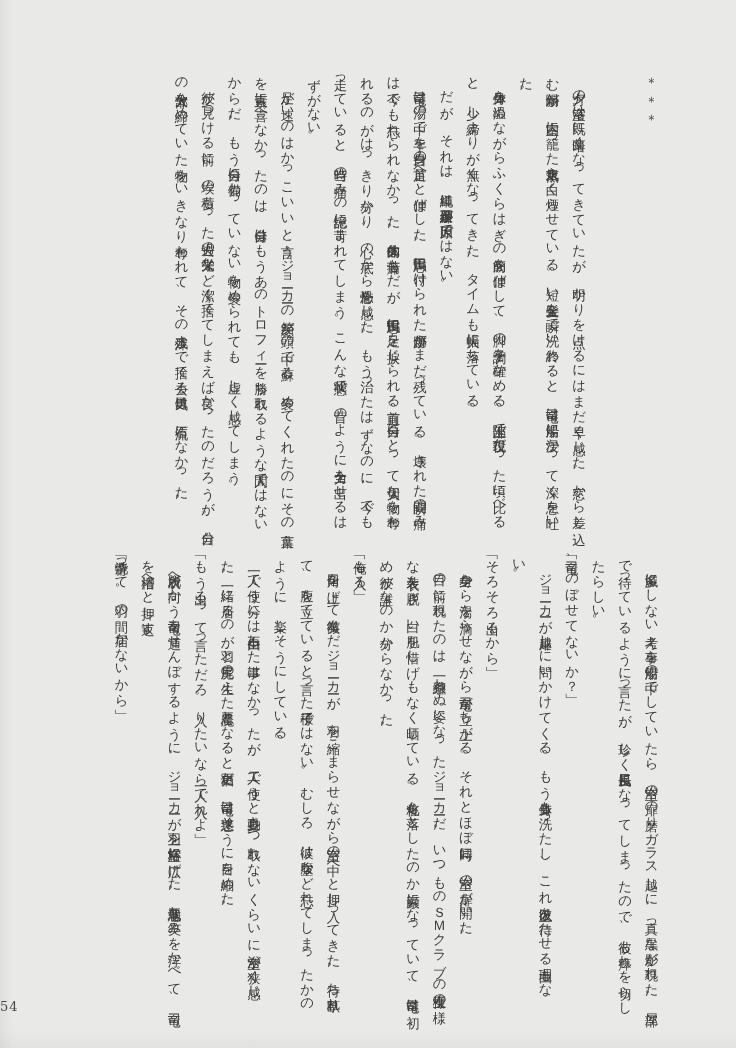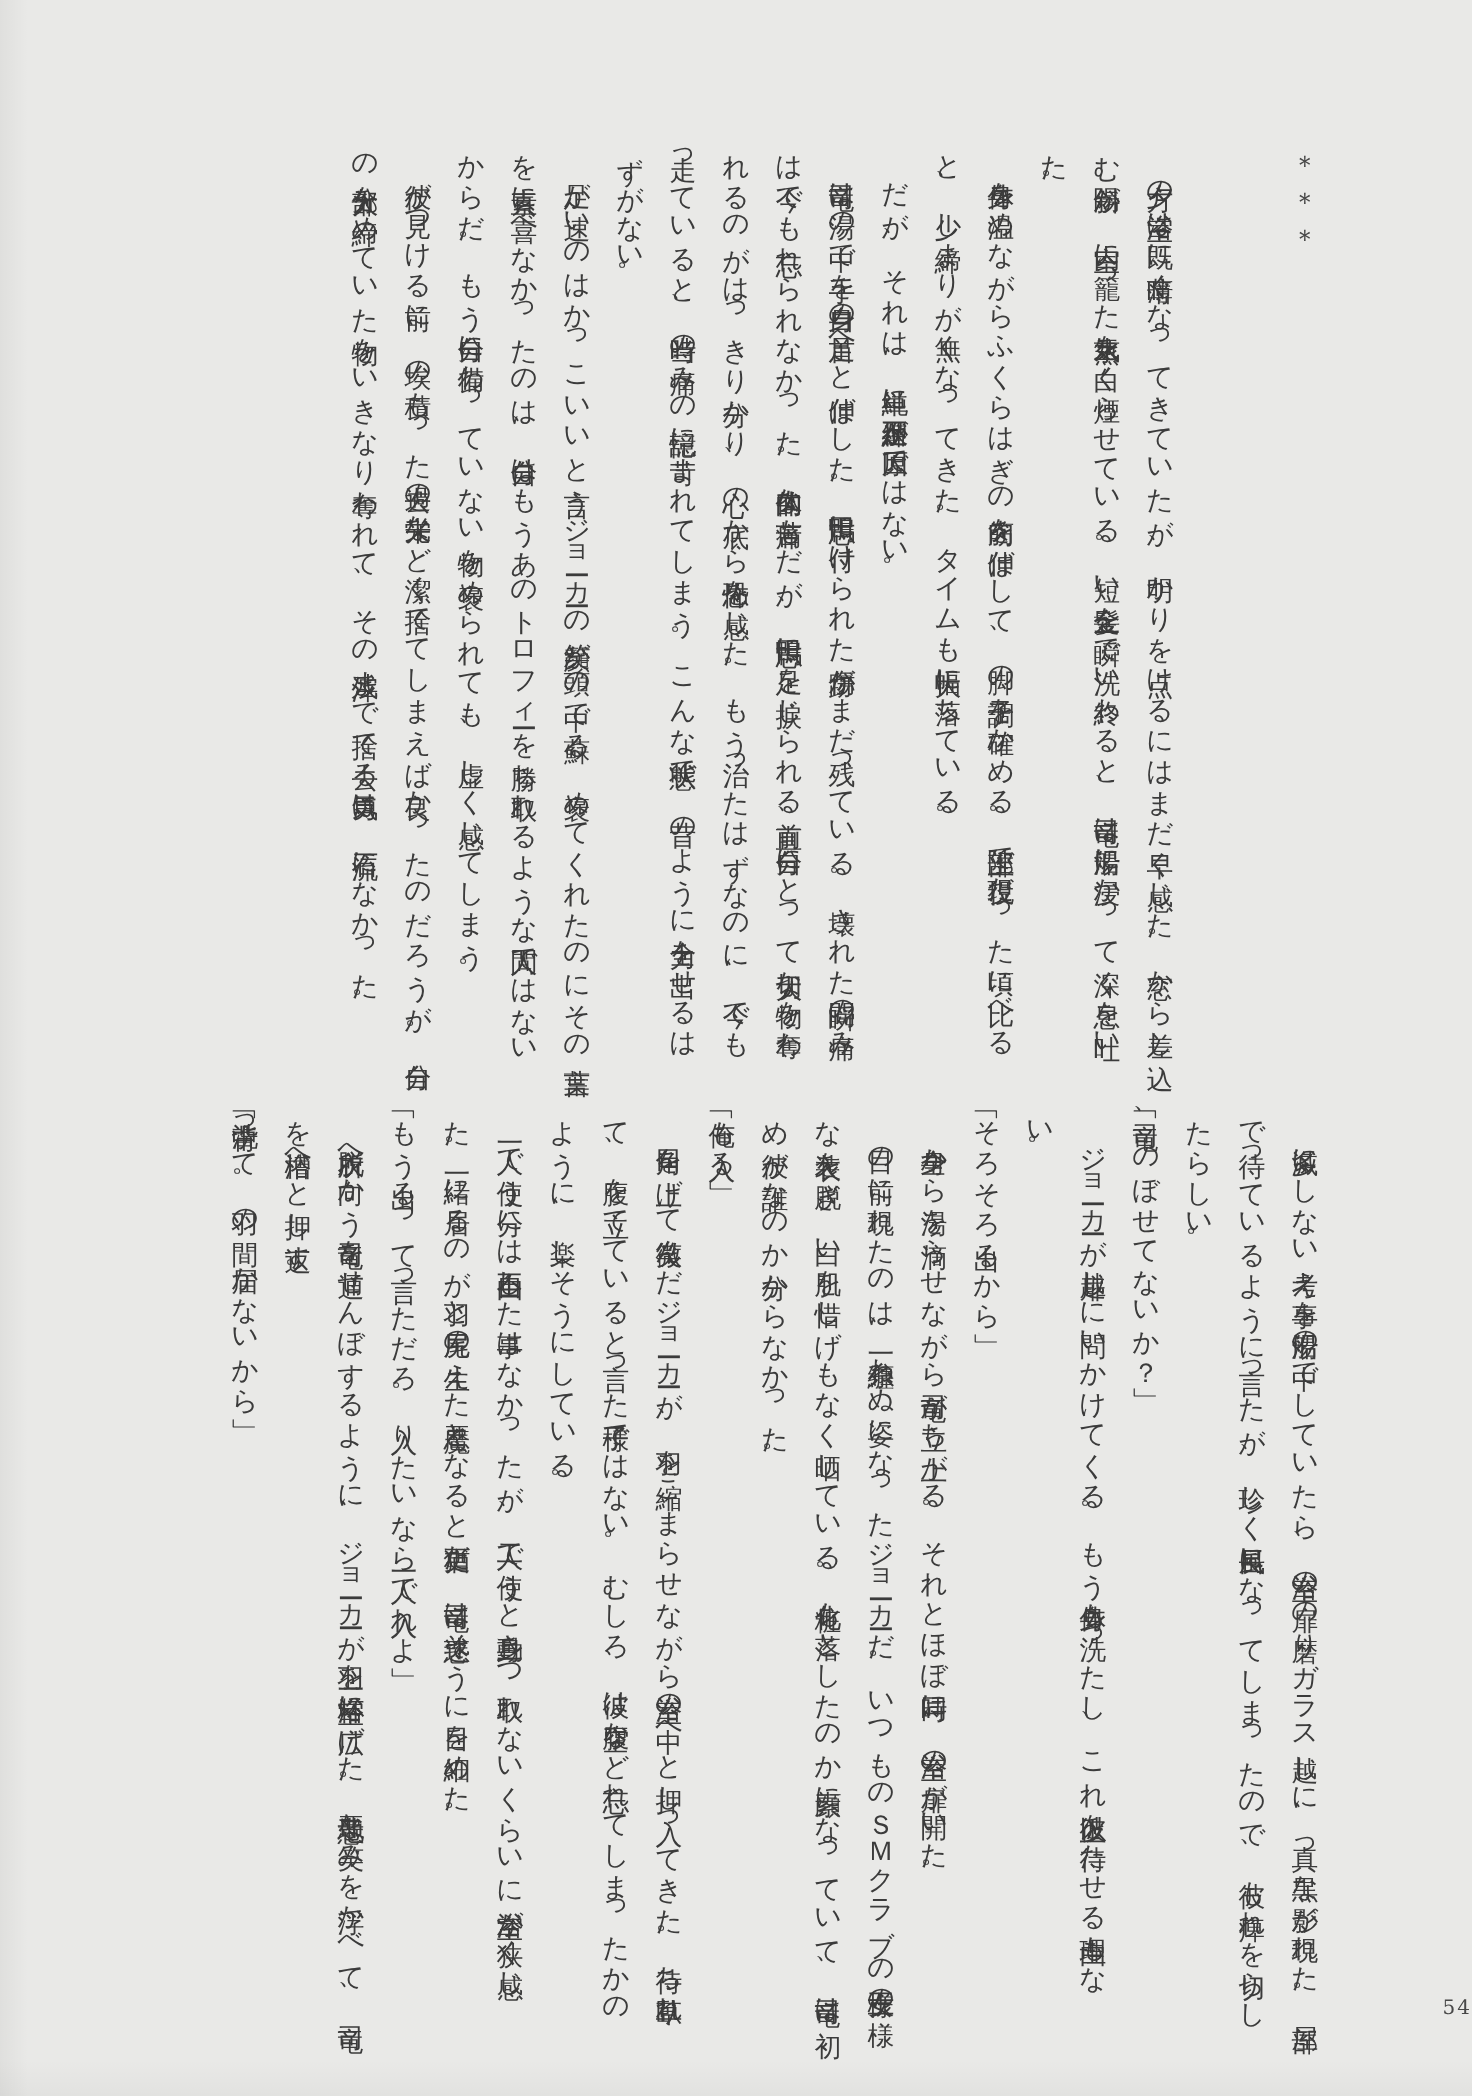--- a/index.html
+++ b/index.html
@@ -35,22 +35,22 @@
   .para { margin: 0; }
   .para.divider {
     margin-left: 46px;          
     letter-spacing: 5px;
     color: #474747;
   }
   .pageno {
     position: absolute;
     left: 0; right: 0;
     top: 999px;
-    text-align: right;
-    font-size: 10px;
+    text-align: left;
+    font-size: 13px;
     letter-spacing: 1px;
     color: #474747;
   }
 </style>
 </head>
 <body>
 
 <div class="page">
   <div class="vblock block-top">
       <p class="para divider">＊＊＊</p>

